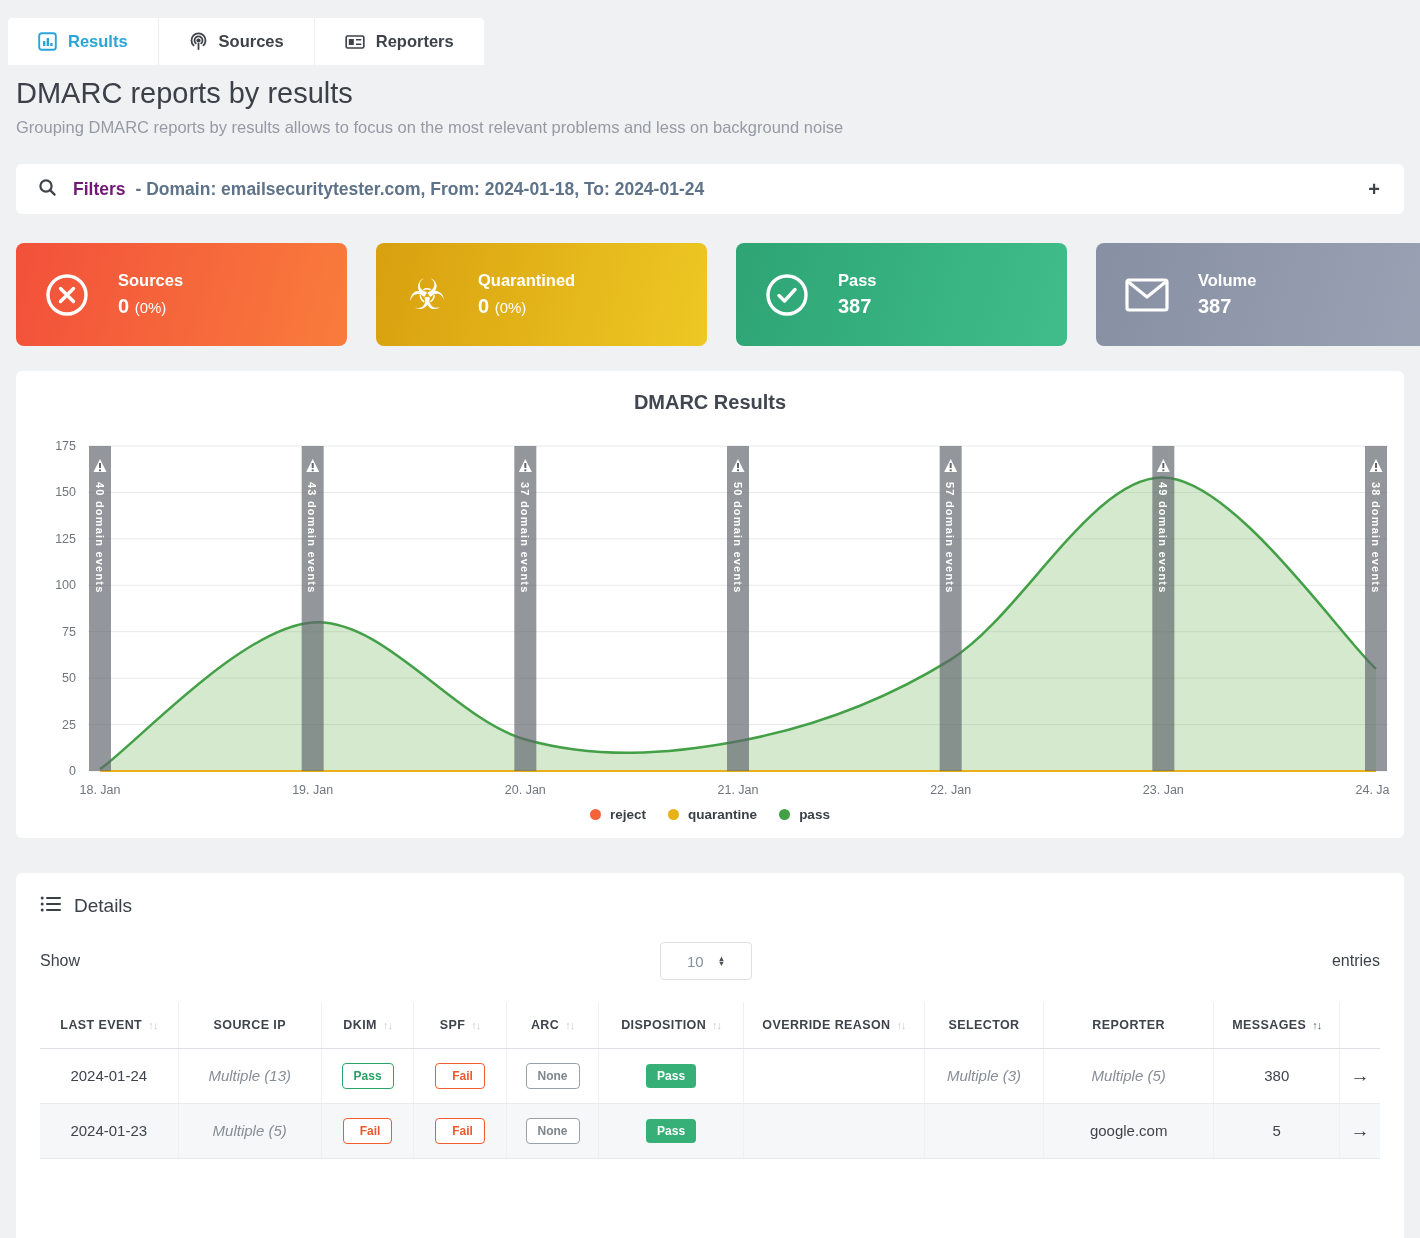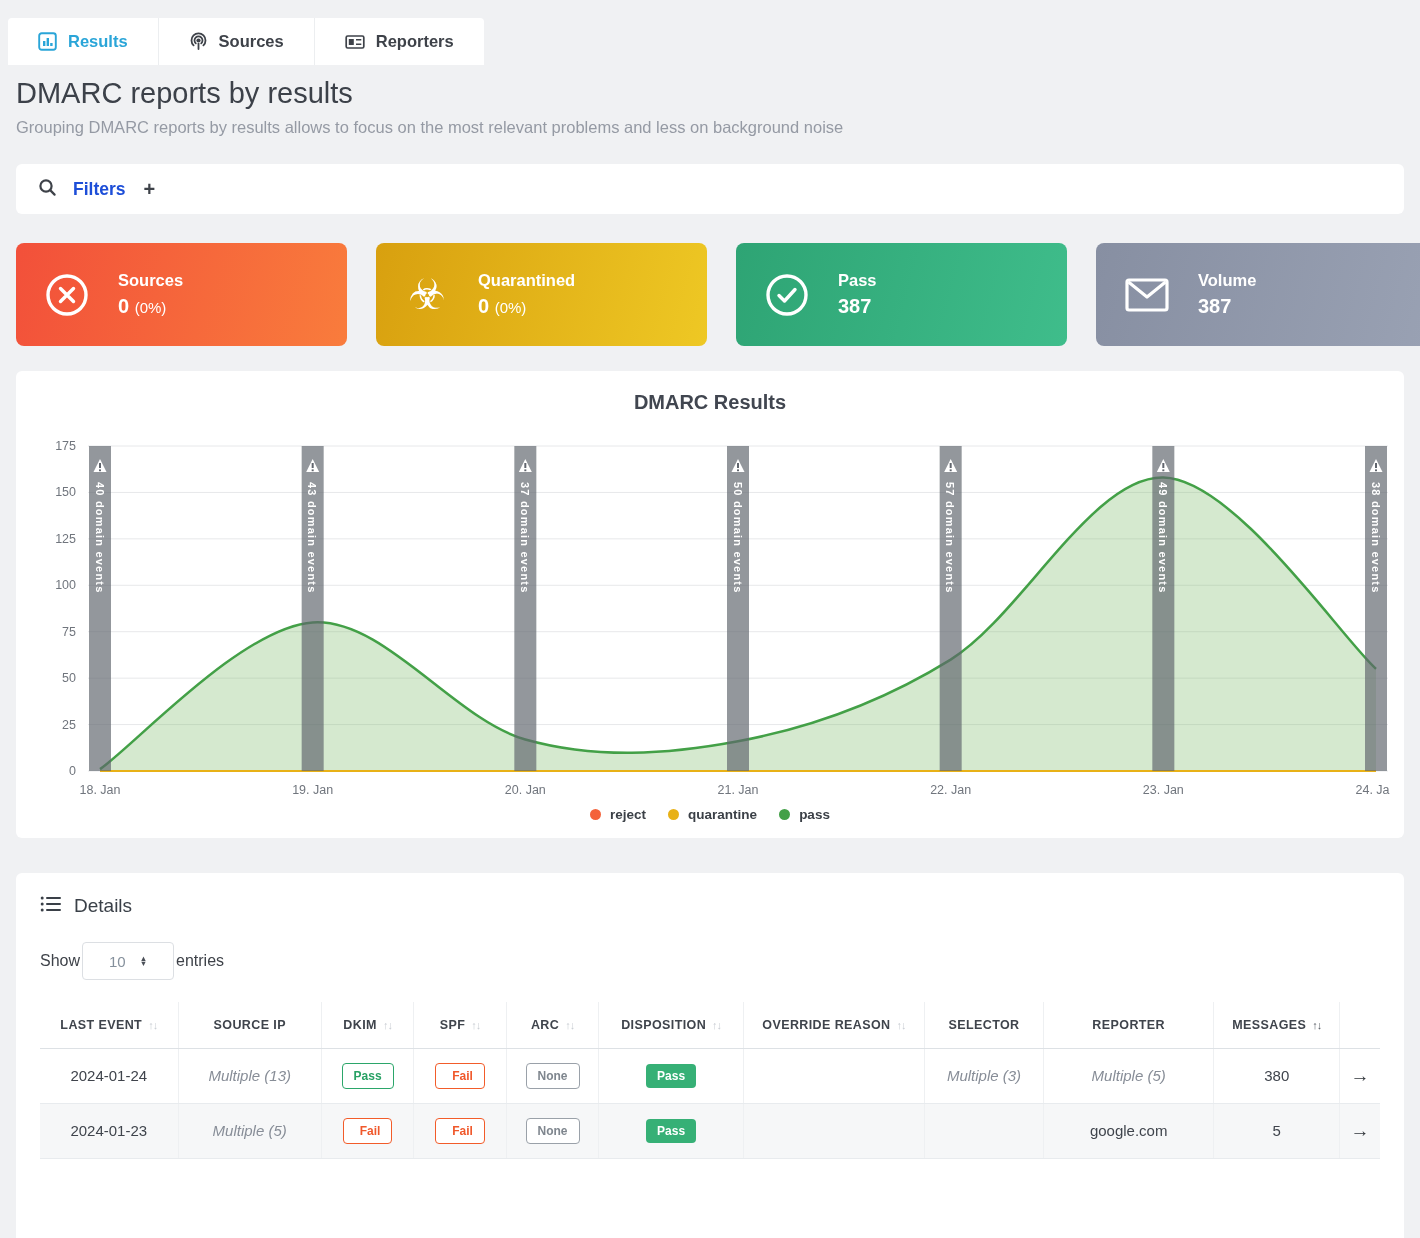--- a/index.html
+++ b/index.html
@@ -16,42 +16,42 @@
          color:#3e4249; border-right:1px solid #eceef0; cursor:pointer; white-space:nowrap; }
   .tab:last-child { border-right:none; }
   .tab.active { color:#2aa5d8; }
   .tab svg { display:block; }
   
   .page-title { margin:12px 16px 0; font-size:29px; font-weight:500; color:#3c4149; }
   .page-subtitle { margin:8px 16px 0; font-size:16.5px; color:#959aa4; }
   
   .filterbar { margin:27px 16px 0; height:50px; background:#fff; border-radius:6px;
                display:flex; align-items:center; padding:0 22px; gap:16px; cursor:pointer; }
-  .filterbar .f-label { font-size:17.5px; font-weight:700; color:#1d4ed8;text-align:center; }
+  .filterbar .f-label { font-size:17.5px; font-weight:700; color:#701a75;text-align:center; }
   .filterbar .f-value { font-size:17.5px; font-weight:700; color:#5e7389; flex:1; }
   .filterbar .f-plus  { font-size:20px; font-weight:700; color:#3e4249; padding:0 2px; }
   
   .stats { margin:29px 0 0 16px; display:grid; grid-template-columns:repeat(4,331px); gap:29px; }
   .stat-card { height:103px; border-radius:8px; color:#fff; display:flex; align-items:center;
                padding-left:28px; gap:28px; }
   .stat-icon { width:46px; display:flex; justify-content:center; }
   .stat-label { font-size:16.5px; font-weight:700; }
   .stat-value-row { margin-top:5px; font-size:20px; font-weight:700; }
   .stat-pct { font-size:15px; font-weight:400; }
   .biohazard { font-family:"DejaVu Sans", sans-serif; font-size:42px; line-height:1; }
   
   .chart-card { margin:25px 16px 0; background:#fff; border-radius:6px; padding:20px 14px 16px; }
   .chart-title { text-align:center; font-size:20px; font-weight:700; color:#414650; margin-bottom:10px; }
   .legend { display:flex; justify-content:center; gap:22px; margin-top:4px; }
   .legend-item { display:flex; align-items:center; gap:9px; font-size:13.5px; font-weight:700; color:#3b4047; cursor:pointer; }
   .legend-dot { width:11px; height:11px; border-radius:50%; }
   
   .details-card { margin:35px 16px 0; background:#fff; border-radius:6px; padding:22px 24px; min-height:400px; }
   .details-head { display:flex; gap:12px; font-size:19px; font-weight:400; color:#3a4048; }
-  .show-row { margin-top:24px; display:flex; align-items:center; gap:2px; font-size:16px; color:#3e4249; }
+  .show-row { margin-top:24px; display:flex; align-items:center; gap:2px; font-size:16px; color:#3e4249;justify-content:space-between; }
   .page-size { width:92px; height:38px; border:1px solid #dcdfe3; border-radius:4px; background:#fff;
                display:flex; align-items:center; justify-content:center; gap:14px; cursor:pointer; }
   .page-size .val { font-size:15px; color:#85909c; }
   .page-size .arrows { display:flex; flex-direction:column; line-height:5px; font-size:7.5px; color:#4a4f57; }
   
   table { margin-top:22px; width:100%; border-collapse:collapse; table-layout:fixed; }
   th { height:46px; font-size:12.5px; font-weight:700; letter-spacing:.4px; color:#3f444c;
        text-align:center; border-bottom:1px solid #dde1e5; border-left:1px solid #eef0f2;
        white-space:nowrap; }
   th:first-child { border-left:none; }
@@ -116,20 +116,21 @@
 
 
 <div class="filterbar">
   <span>
     <svg width="19" height="19" viewBox="0 0 19 19" fill="none" stroke="#3e4249" stroke-width="2.2" stroke-linecap="round">
         <circle cx="8" cy="8" r="5.6"></circle>
         <path d="M12.4 12.4 L16.6 16.6"></path>
       </svg>
   </span>
   <span class="f-label">Filters</span>
+  <span class="f-value" style="margin-left:-6px">- Domain: emailsecuritytester.com, From: 2024-01-18, To: 2024-01-24</span>
   <span class="f-plus">+</span>
 </div>
 
 
 <div class="stats">
   <div class="stat-card" id="stat-0" style="background: linear-gradient(105deg, rgb(242, 80, 58), rgb(249, 124, 60));">
     <span class="stat-icon">
       <svg width="46" height="46" viewBox="0 0 46 46" fill="none" stroke="#fff" stroke-width="3.4" stroke-linecap="round">
           <circle cx="23" cy="23" r="19"></circle>
           <path d="M16.5 16.5 L29.5 29.5 M29.5 16.5 L16.5 29.5"></path>

